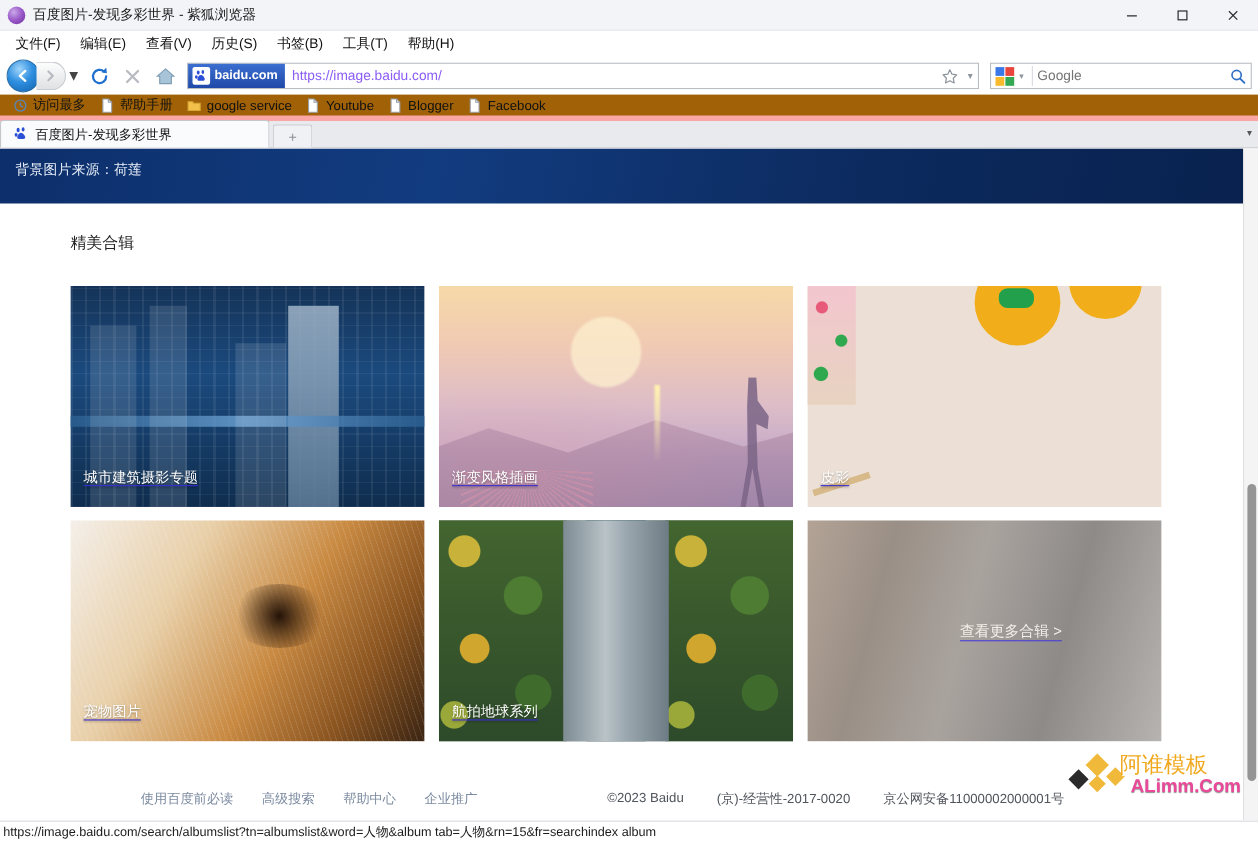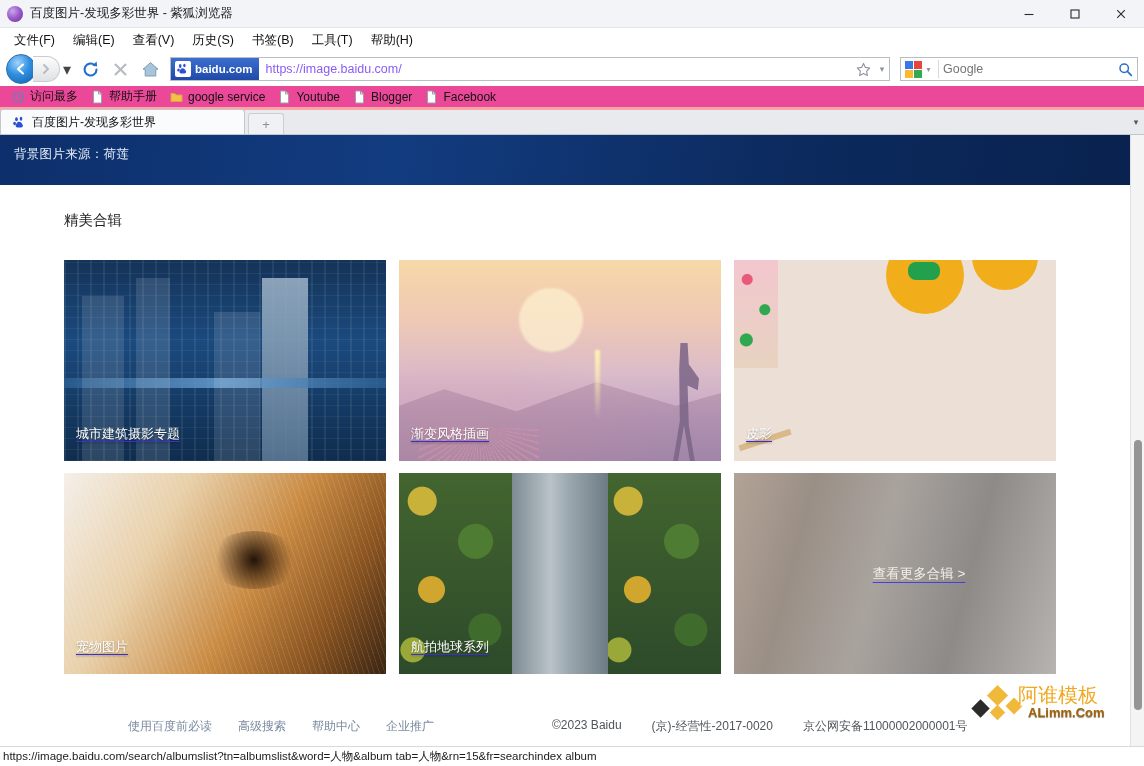--- a/index.html
+++ b/index.html
@@ -99,23 +99,23 @@
   .searchsep { width: 1px; height: 18px; background: #d6d9de; margin: 0 4px; flex: none; }
   .searchinput {
     flex: 1 1 auto; font-size: 12.5px; color: #6f7378;
     border: none; outline: none; background: transparent;
     font-family: inherit; min-width: 0;
   }
   .searchgo { width: 24px; display: flex; align-items: center; justify-content: center; flex: none; }
 
   
   .bookmarks {
-    height: 24px; background: #ec4899; display: flex;
+    height: 24px; background: #a16207; display: flex;
     align-items: center; padding-left: 6px; gap: 1px;
-    border-bottom: 3px solid #fca5a5;
+    border-bottom: 5px solid #fca5a5;
   }
   .bm { display: flex; align-items: center; padding: 2px 6px; gap: 5px; white-space: nowrap; }
   .bm-label { font-size: 12px; color: #111; }
   .bm-ico { width: 13px; height: 14px; flex: none; }
 
   
   .tabstrip {
     height: 25px; background: #e8eaee;
     display: flex; align-items: flex-end; position: relative;
     border-bottom: 1px solid #c3c6cb;
@@ -325,21 +325,21 @@
     position: absolute; right: 2px; bottom: 22px;
     width: 158px; height: 50px; pointer-events: none;
   }
   .wm-text {
     position: absolute; left: 48px; top: 8px;
     font-size: 20px; font-weight: normal; color: #f0a81e;
     text-shadow: 1px 1px 0 #fff;
   }
   .wm-sub {
     position: absolute; left: 58px; top: 31px;
-    font-size: 13px; font-weight: bold; color: #a16207;
+    font-size: 17px; font-weight: bold; color: #ec4899;
     text-shadow: 0 1px 1px rgba(0,0,0,.45);
     font-family: "Liberation Sans", sans-serif;
   }
   .wm-dia { position: absolute; background: #f0b93a; transform: rotate(45deg); }
 
   
   .vscroll {
     position: absolute; top: 0; right: 0; width: 14px; height: 100%;
     background: #f4f4f4; border-left: 1px solid #e0e0e0;
   }

